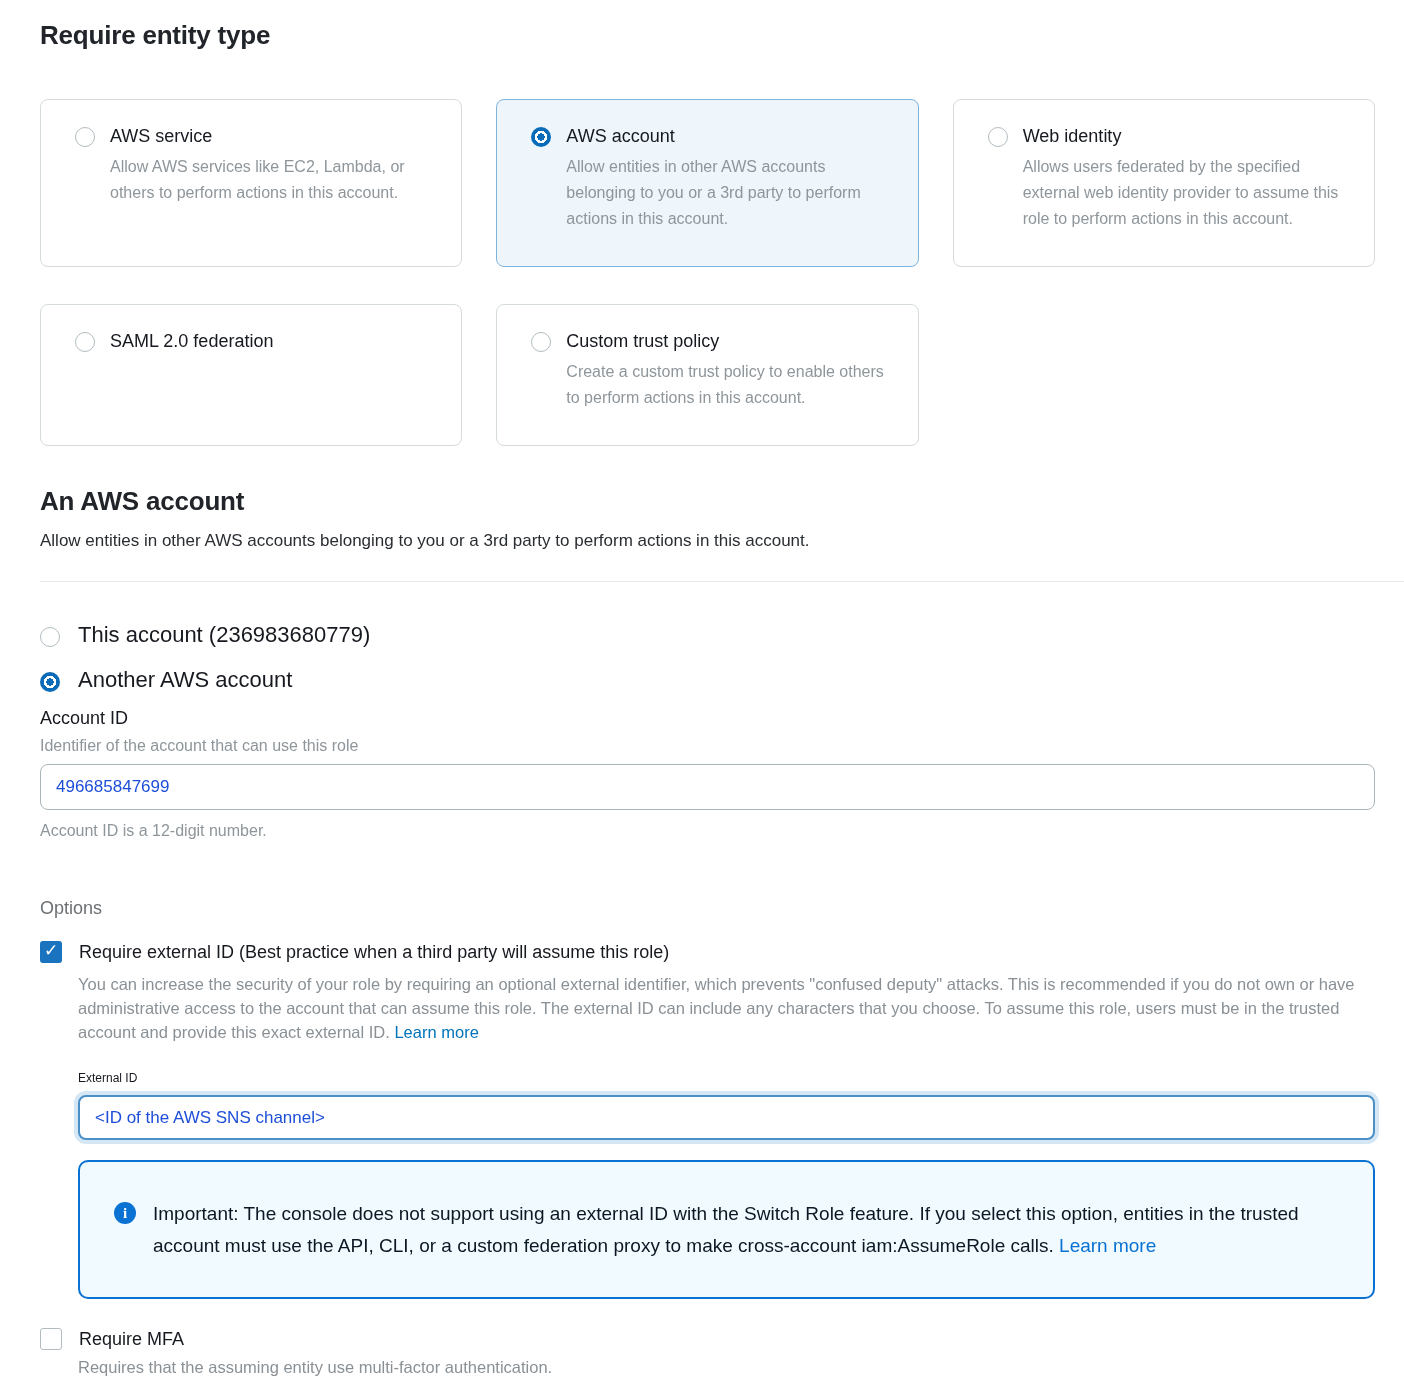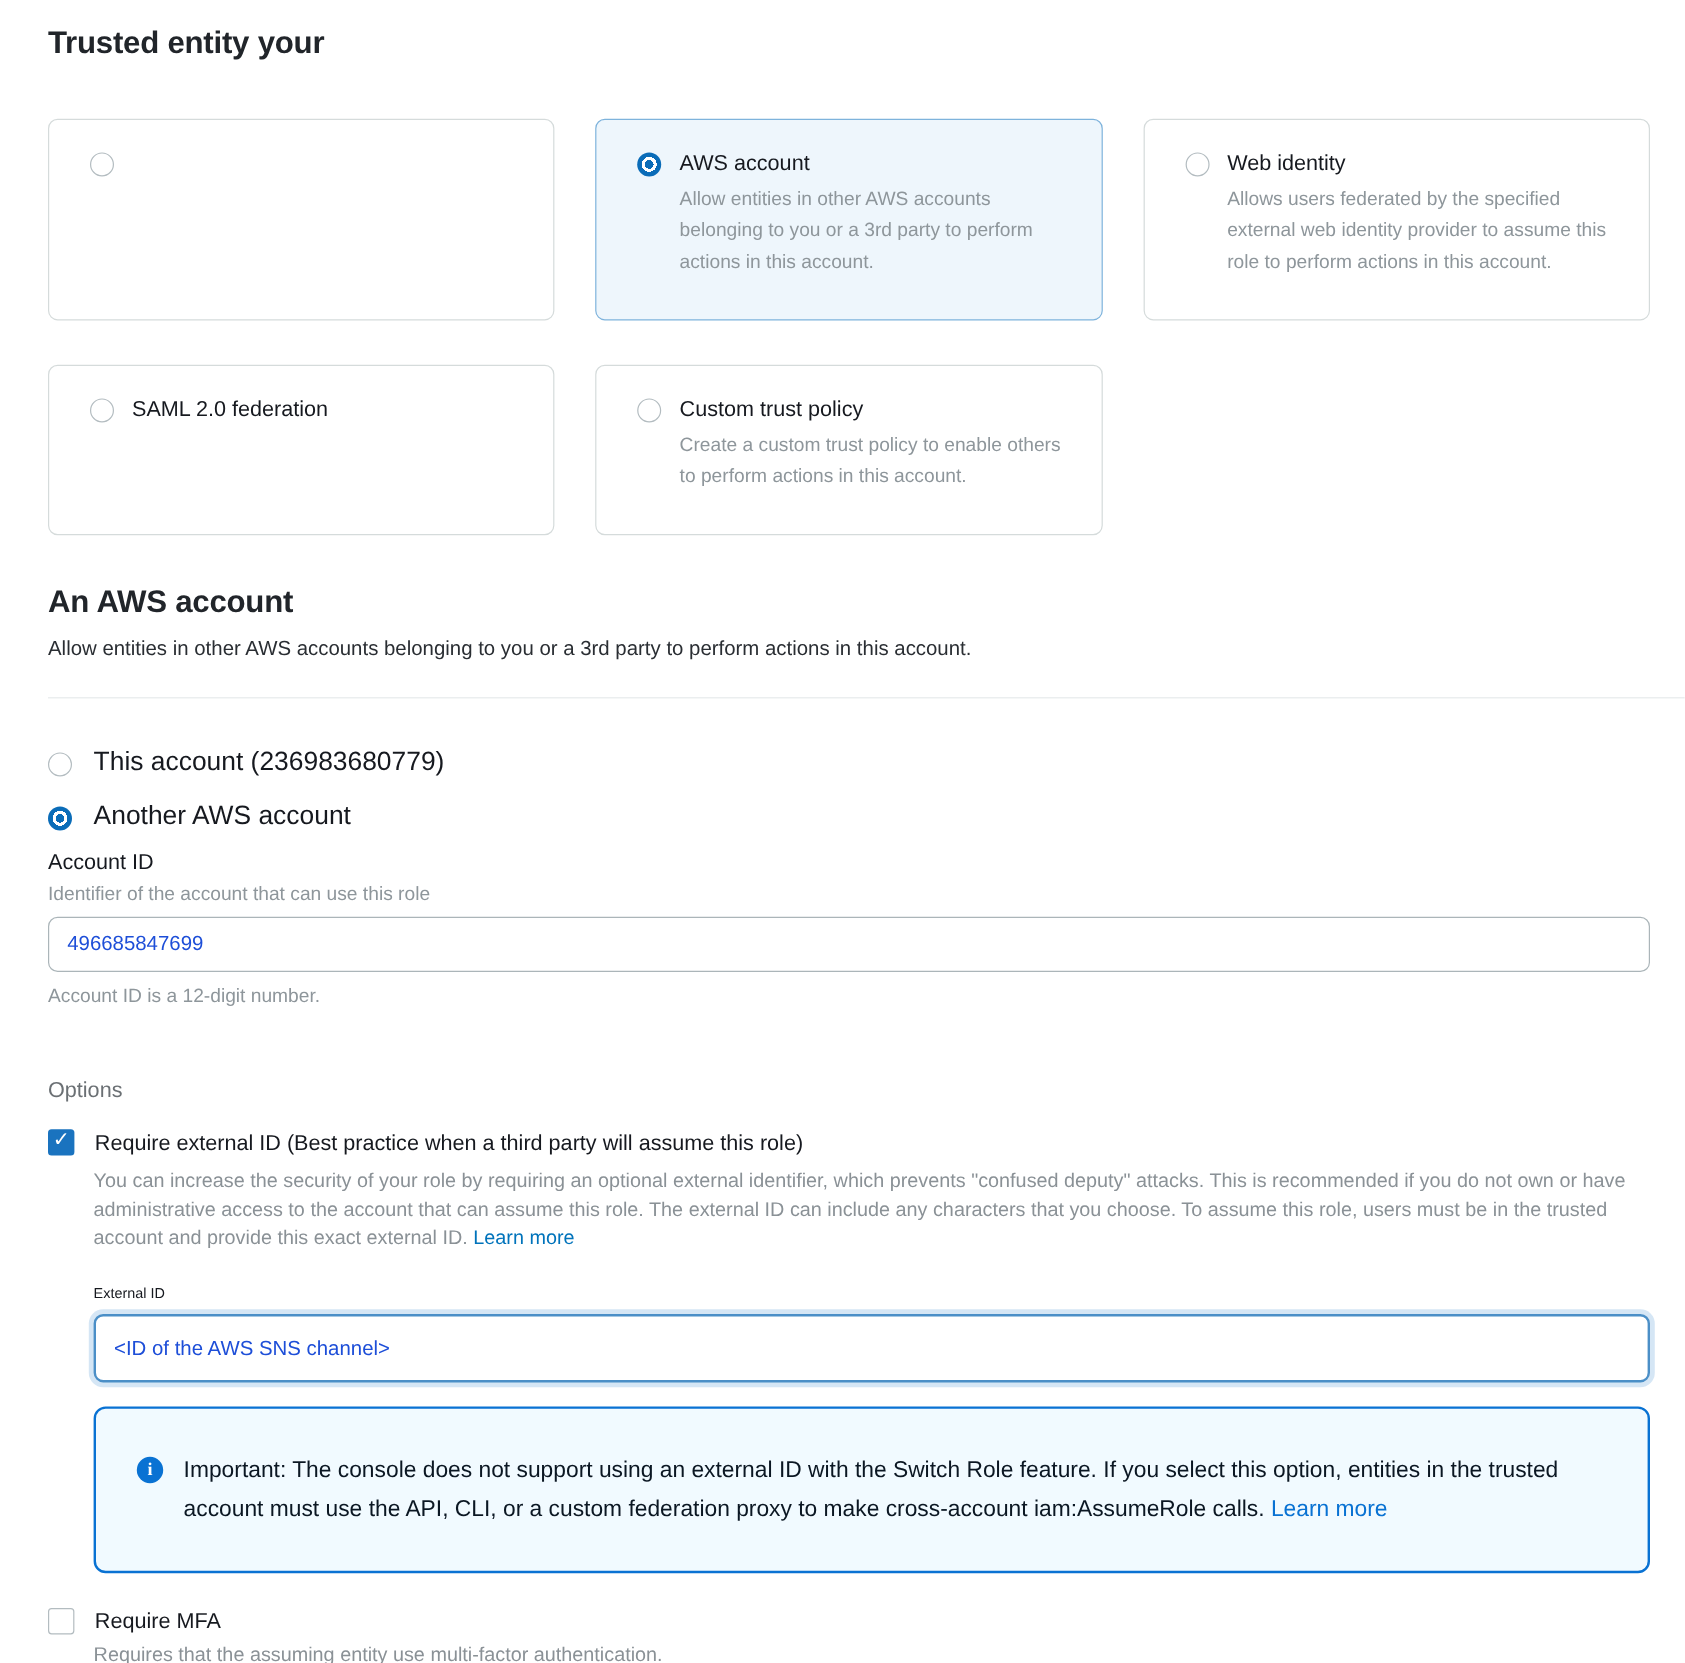--- a/index.html
+++ b/index.html
@@ -178,21 +178,21 @@
 
   .ext-label {
     margin-top: 27px;
     font-size: 12px;
     color: #16191f;
   }
   .text-input.focused {
     margin-top: 10px;
     border: 2px solid #4b8fc7;
     box-shadow: 0 0 0 4px rgba(64, 140, 210, 0.22);
-    height: 57px;
+    height: 45px;
   }
 
   
   .info-box {
     margin-top: 20px;
     background: #f1faff;
     border: 2px solid #0972d3;
     border-radius: 10px;
     padding: 36px 30px 36px 34px;
     display: flex;
@@ -224,26 +224,30 @@
     margin-top: 8px;
     font-size: 16.5px;
     color: #8a9196;
   }
 </style>
 </head>
 <body>
 
 <div class="page">
 
-  <div class="page-title">Trusted entity your</div>
+  <div class="page-title">Require entity type</div>
 
   <div class="cards-grid">
 
     <div class="card row1">
       <span class="radio"></span>
+      <div>
+        <div class="card-title">AWS service</div>
+        <div class="card-desc">Allow AWS services like EC2, Lambda, or others to perform actions in this account.</div>
+      </div>
     </div>
 
     <div class="card row1 selected">
       <span class="radio checked"></span>
       <div>
         <div class="card-title">AWS account</div>
         <div class="card-desc">Allow entities in other AWS accounts belonging to you or a 3rd party to perform actions in this account.</div>
       </div>
     </div>
 

